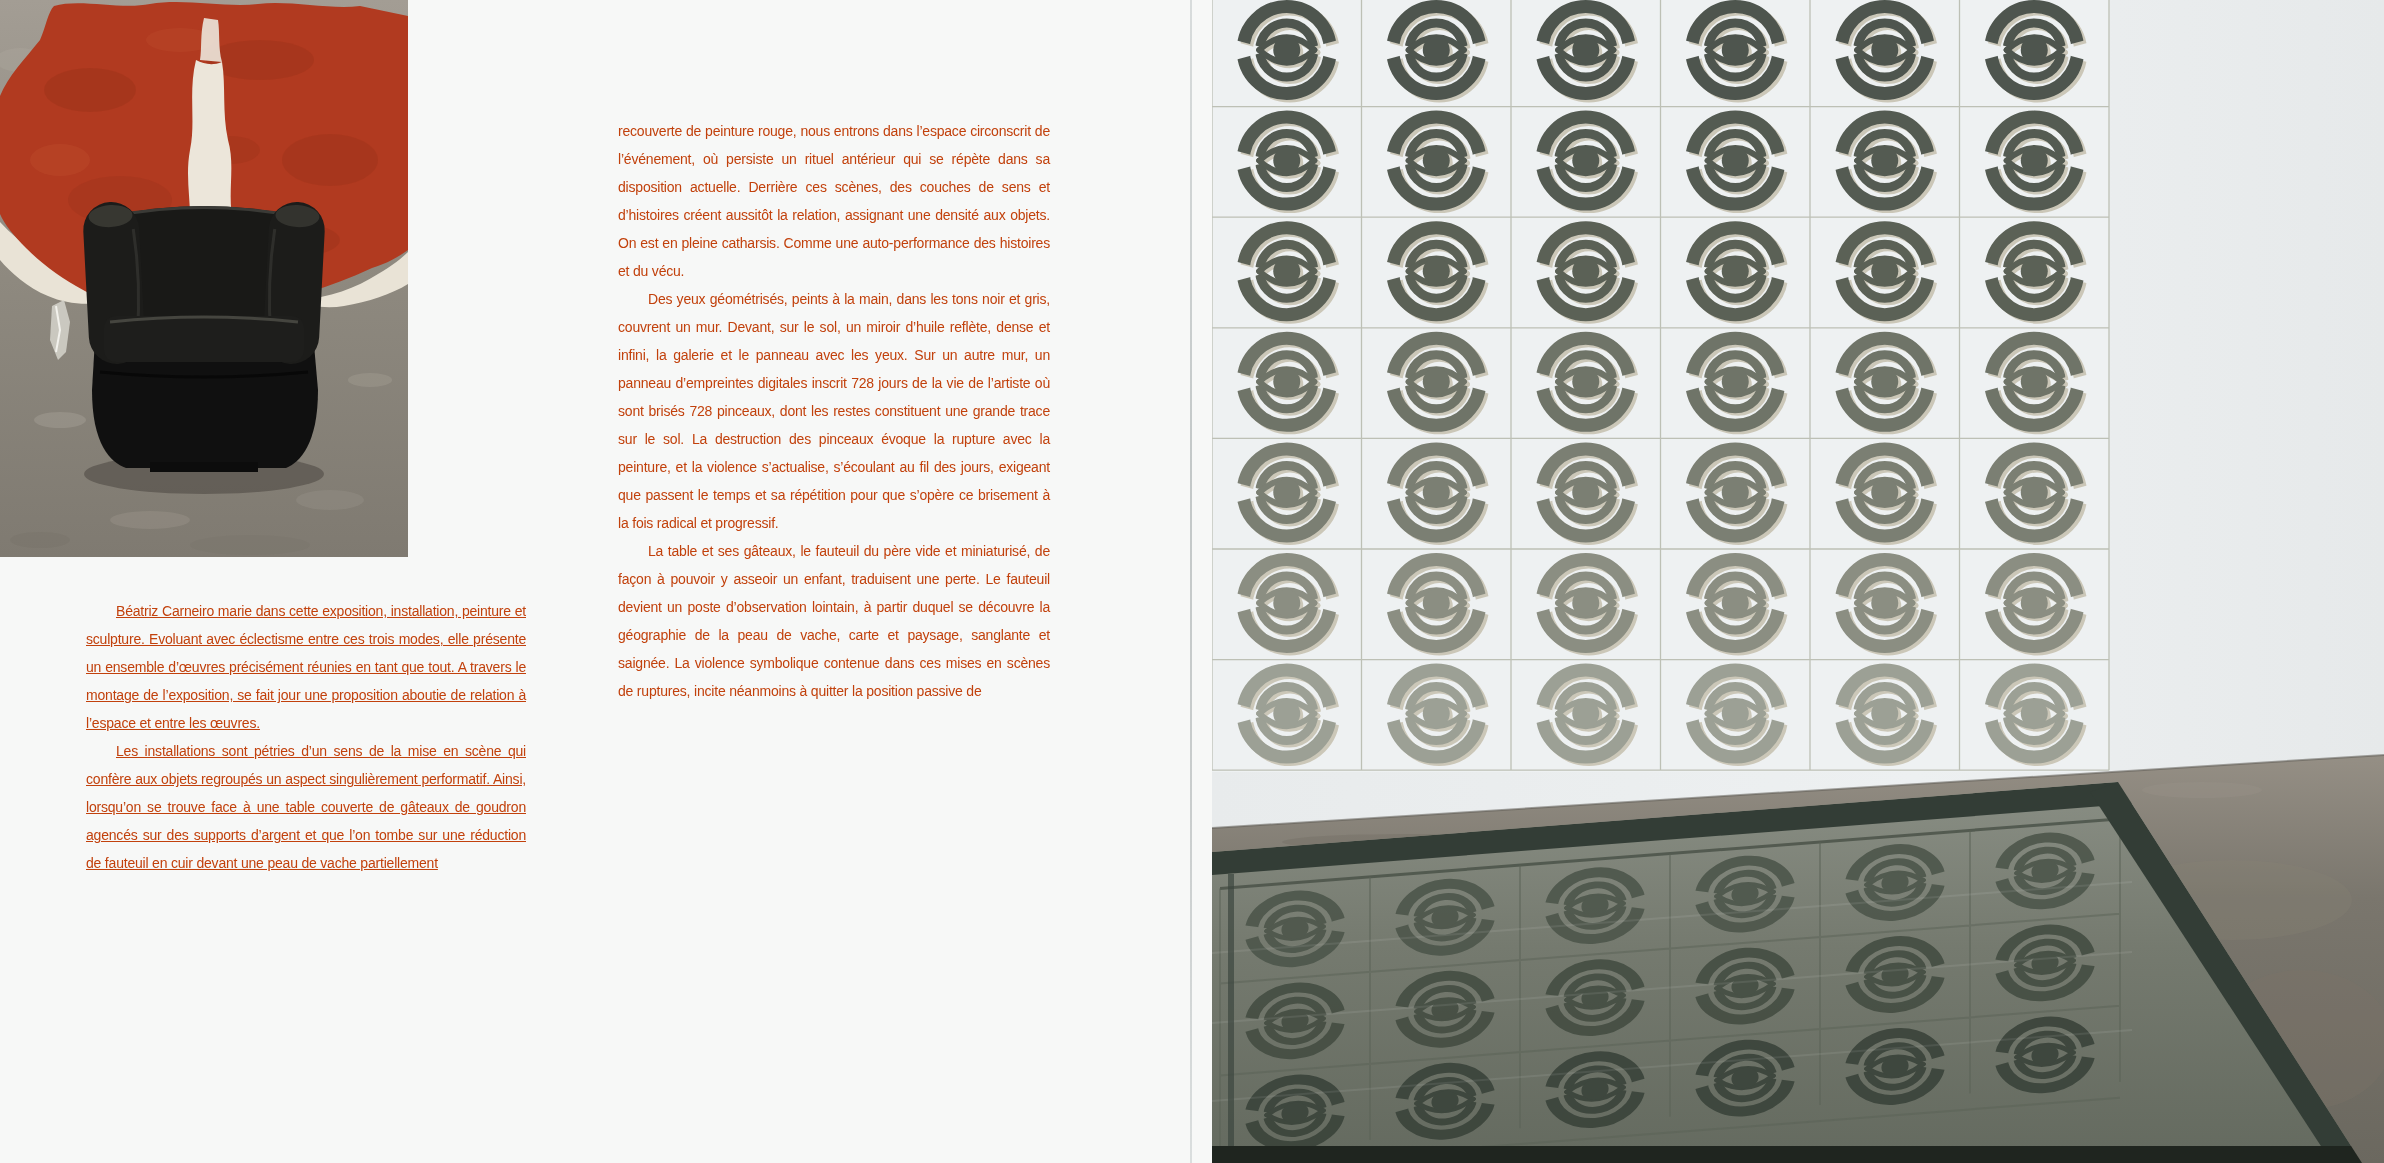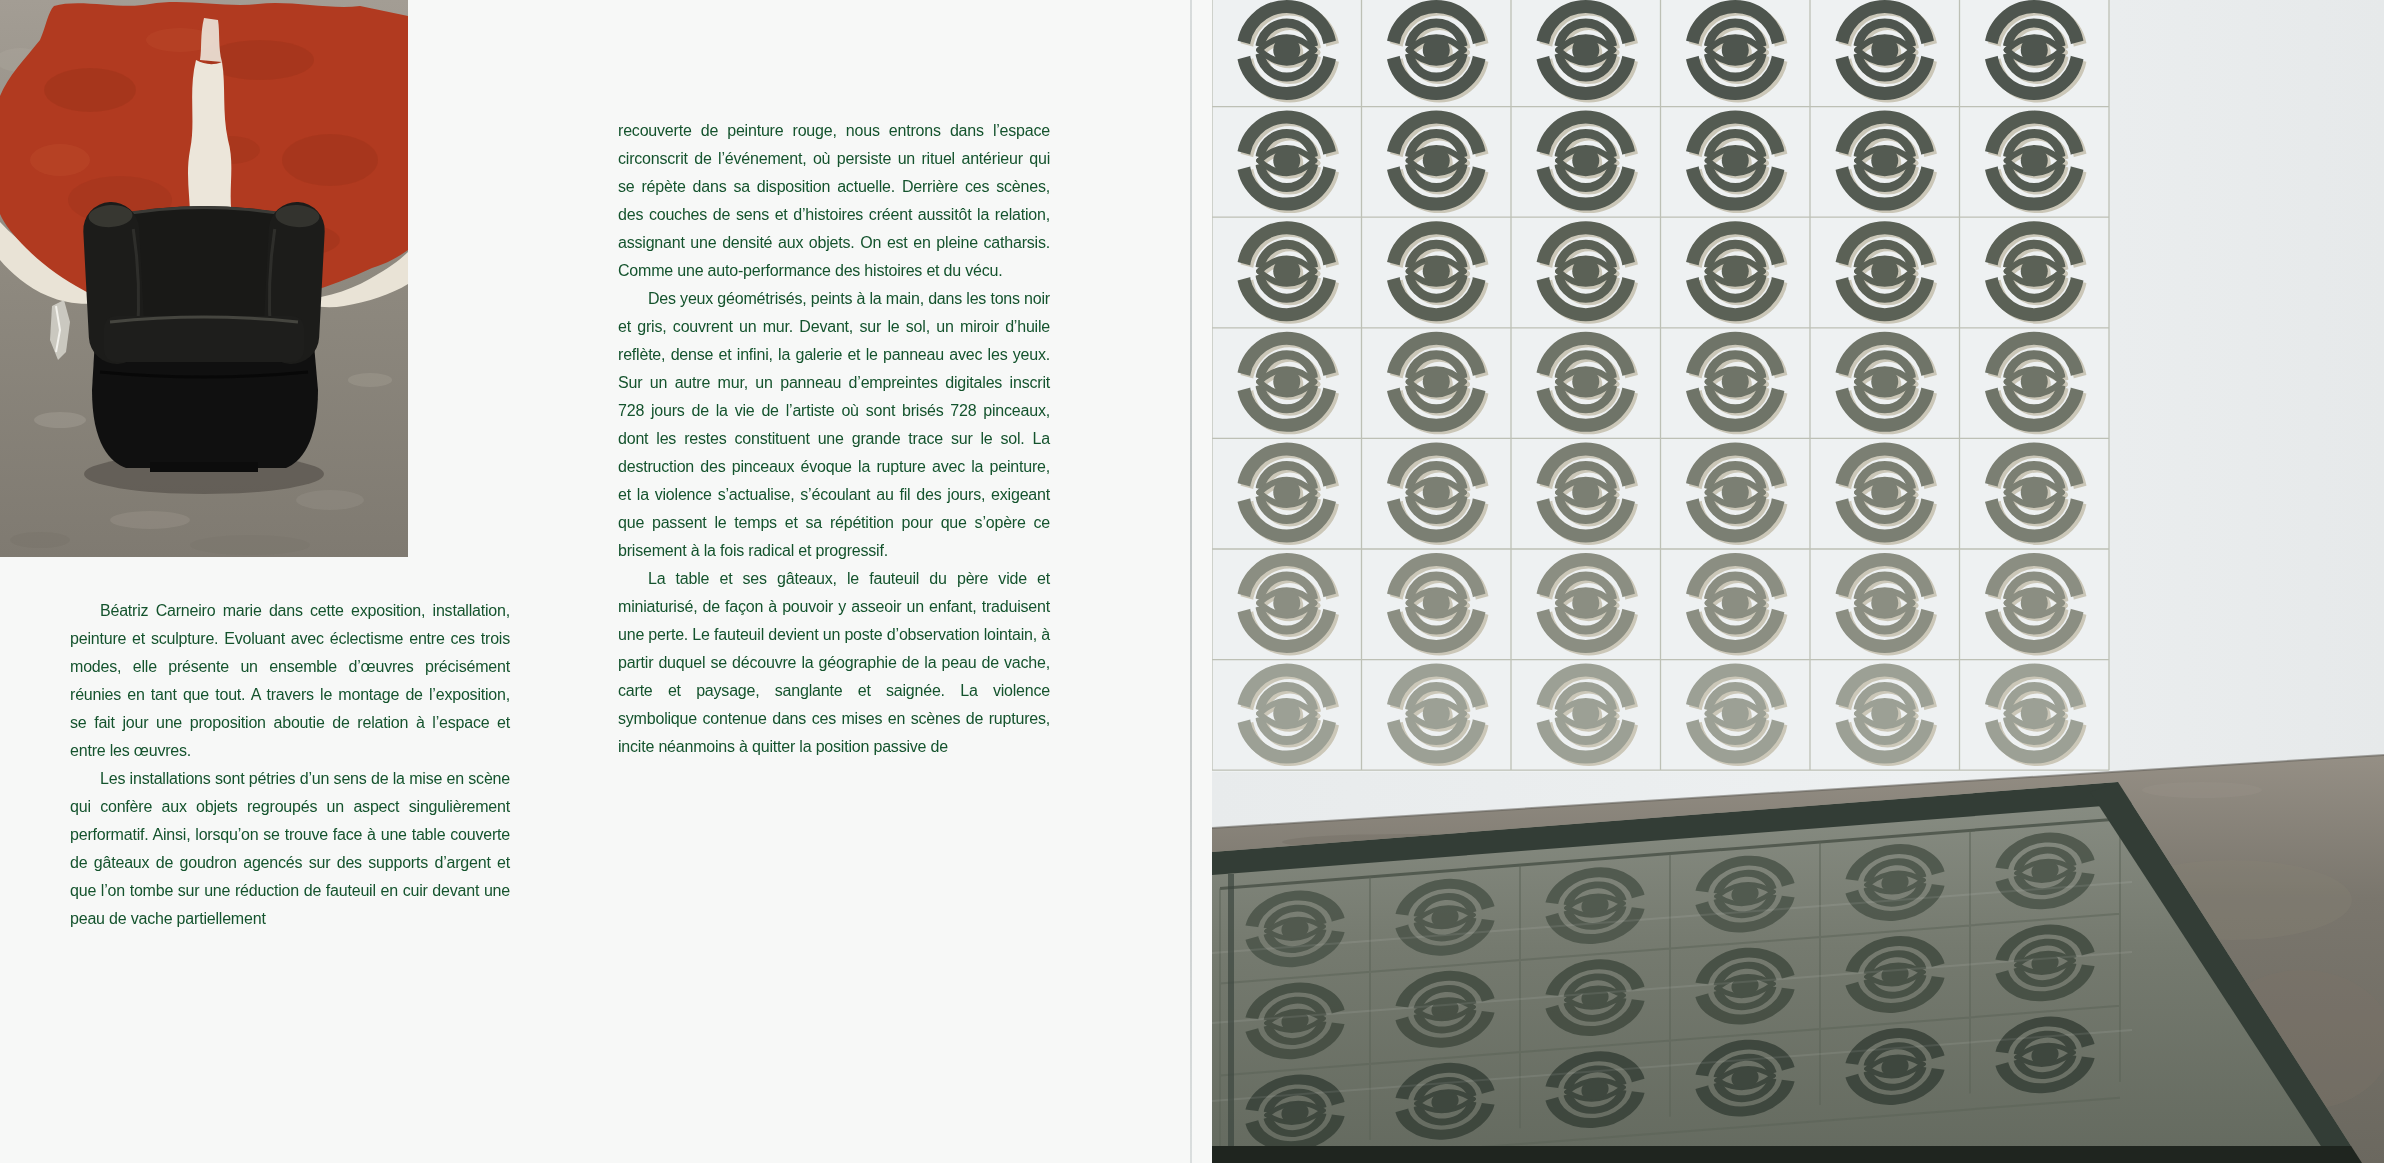--- a/index.html
+++ b/index.html
@@ -11,26 +11,26 @@
   .page{position:absolute;top:0;height:1163px;}
   #page-left{left:0;width:1190px;background:#f7f8f7;}
   #page-right{left:1192px;width:1192px;background:#f7f8f7;}
   #gutter{
     position:absolute;left:1190px;top:0;width:3px;height:1163px;
     background:linear-gradient(180deg,#d8dcdc,#c3c8c8 40%,#c9cdcd 70%,#dadede);
   }
   #photo-armchair{position:absolute;left:0;top:0;width:408px;height:557px;display:block;}
   #photo-eyewall{position:absolute;left:20px;top:0;width:1172px;height:1163px;display:block;}
   .textcol{
-    position:absolute;text-align:justify;color:#14532d;
-    font-size:16px;line-height:28px;letter-spacing:-0.2px;
+    position:absolute;text-align:justify;color:#c2410c;
+    font-size:14px;line-height:28px;letter-spacing:-0.2px;
   }
   .textcol p{margin:0;text-indent:30px;}
   .textcol p.cont{text-indent:0;}
-  #col-left{left:70px;top:597px;width:440px;}
+  #col-left{left:86px;top:597px;width:440px;text-decoration:underline;}
   #col-mid{left:618px;top:117px;width:432px;}
 </style>
 </head>
 <body>
 
 <div id="page-left" class="page">
 
   <svg id="photo-armchair" viewBox="0 0 408 557" role="img" aria-label="Fauteuil club en cuir noir posé sur un sol de béton, devant une peau de vache teinte en rouge avec une bande blanche">
     <defs>
       <linearGradient id="concGrad" x1="0" y1="0" x2="0" y2="1">

